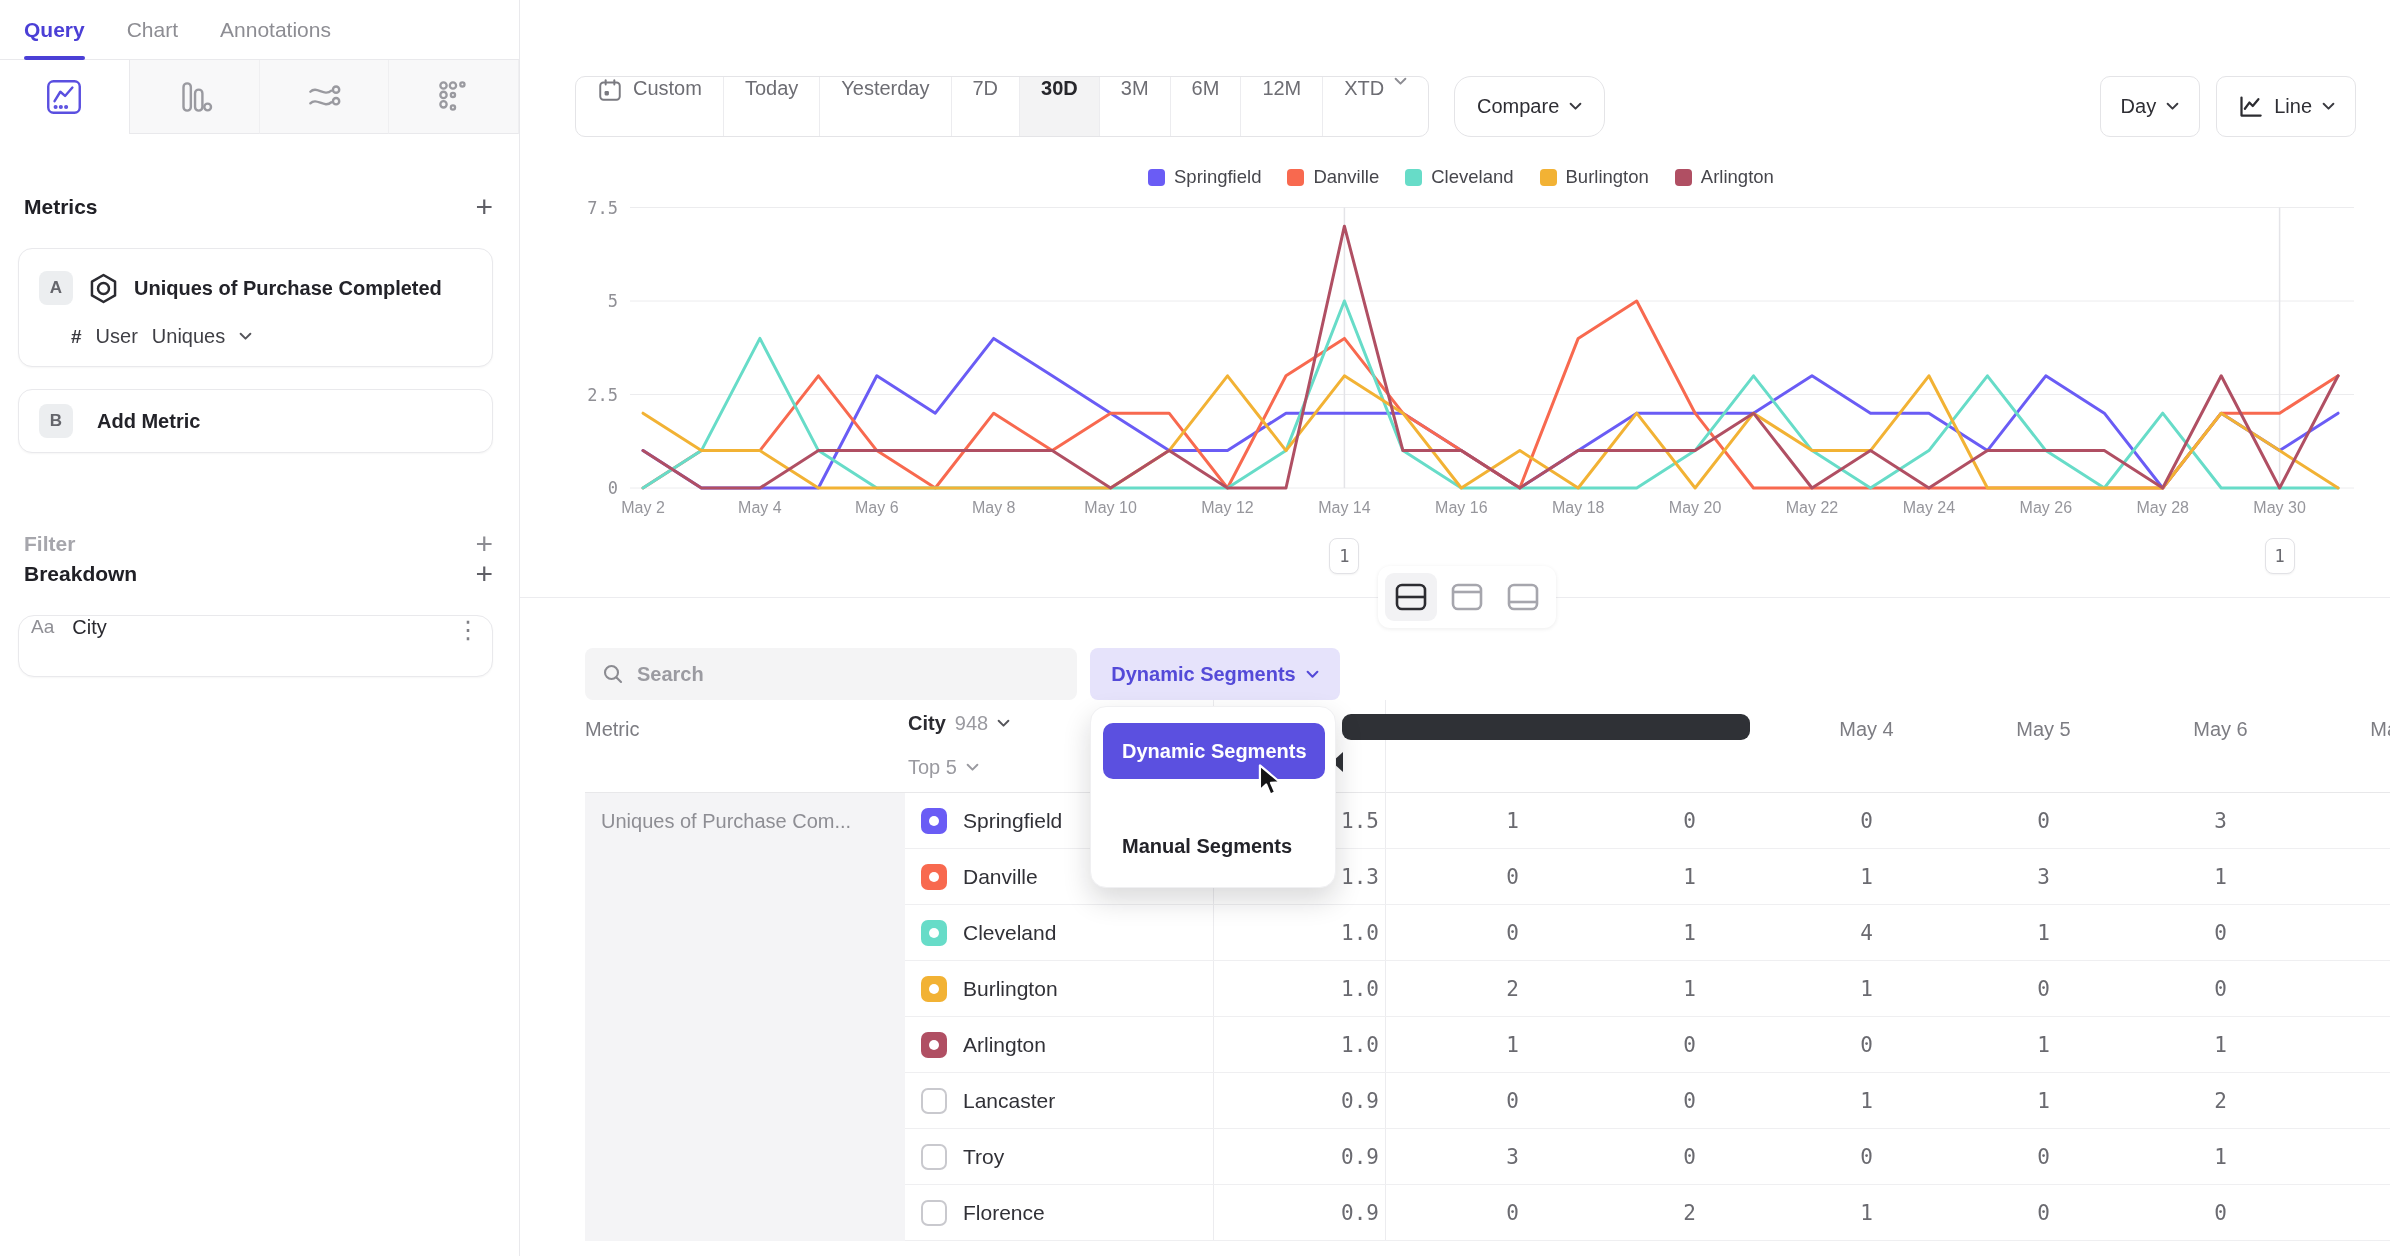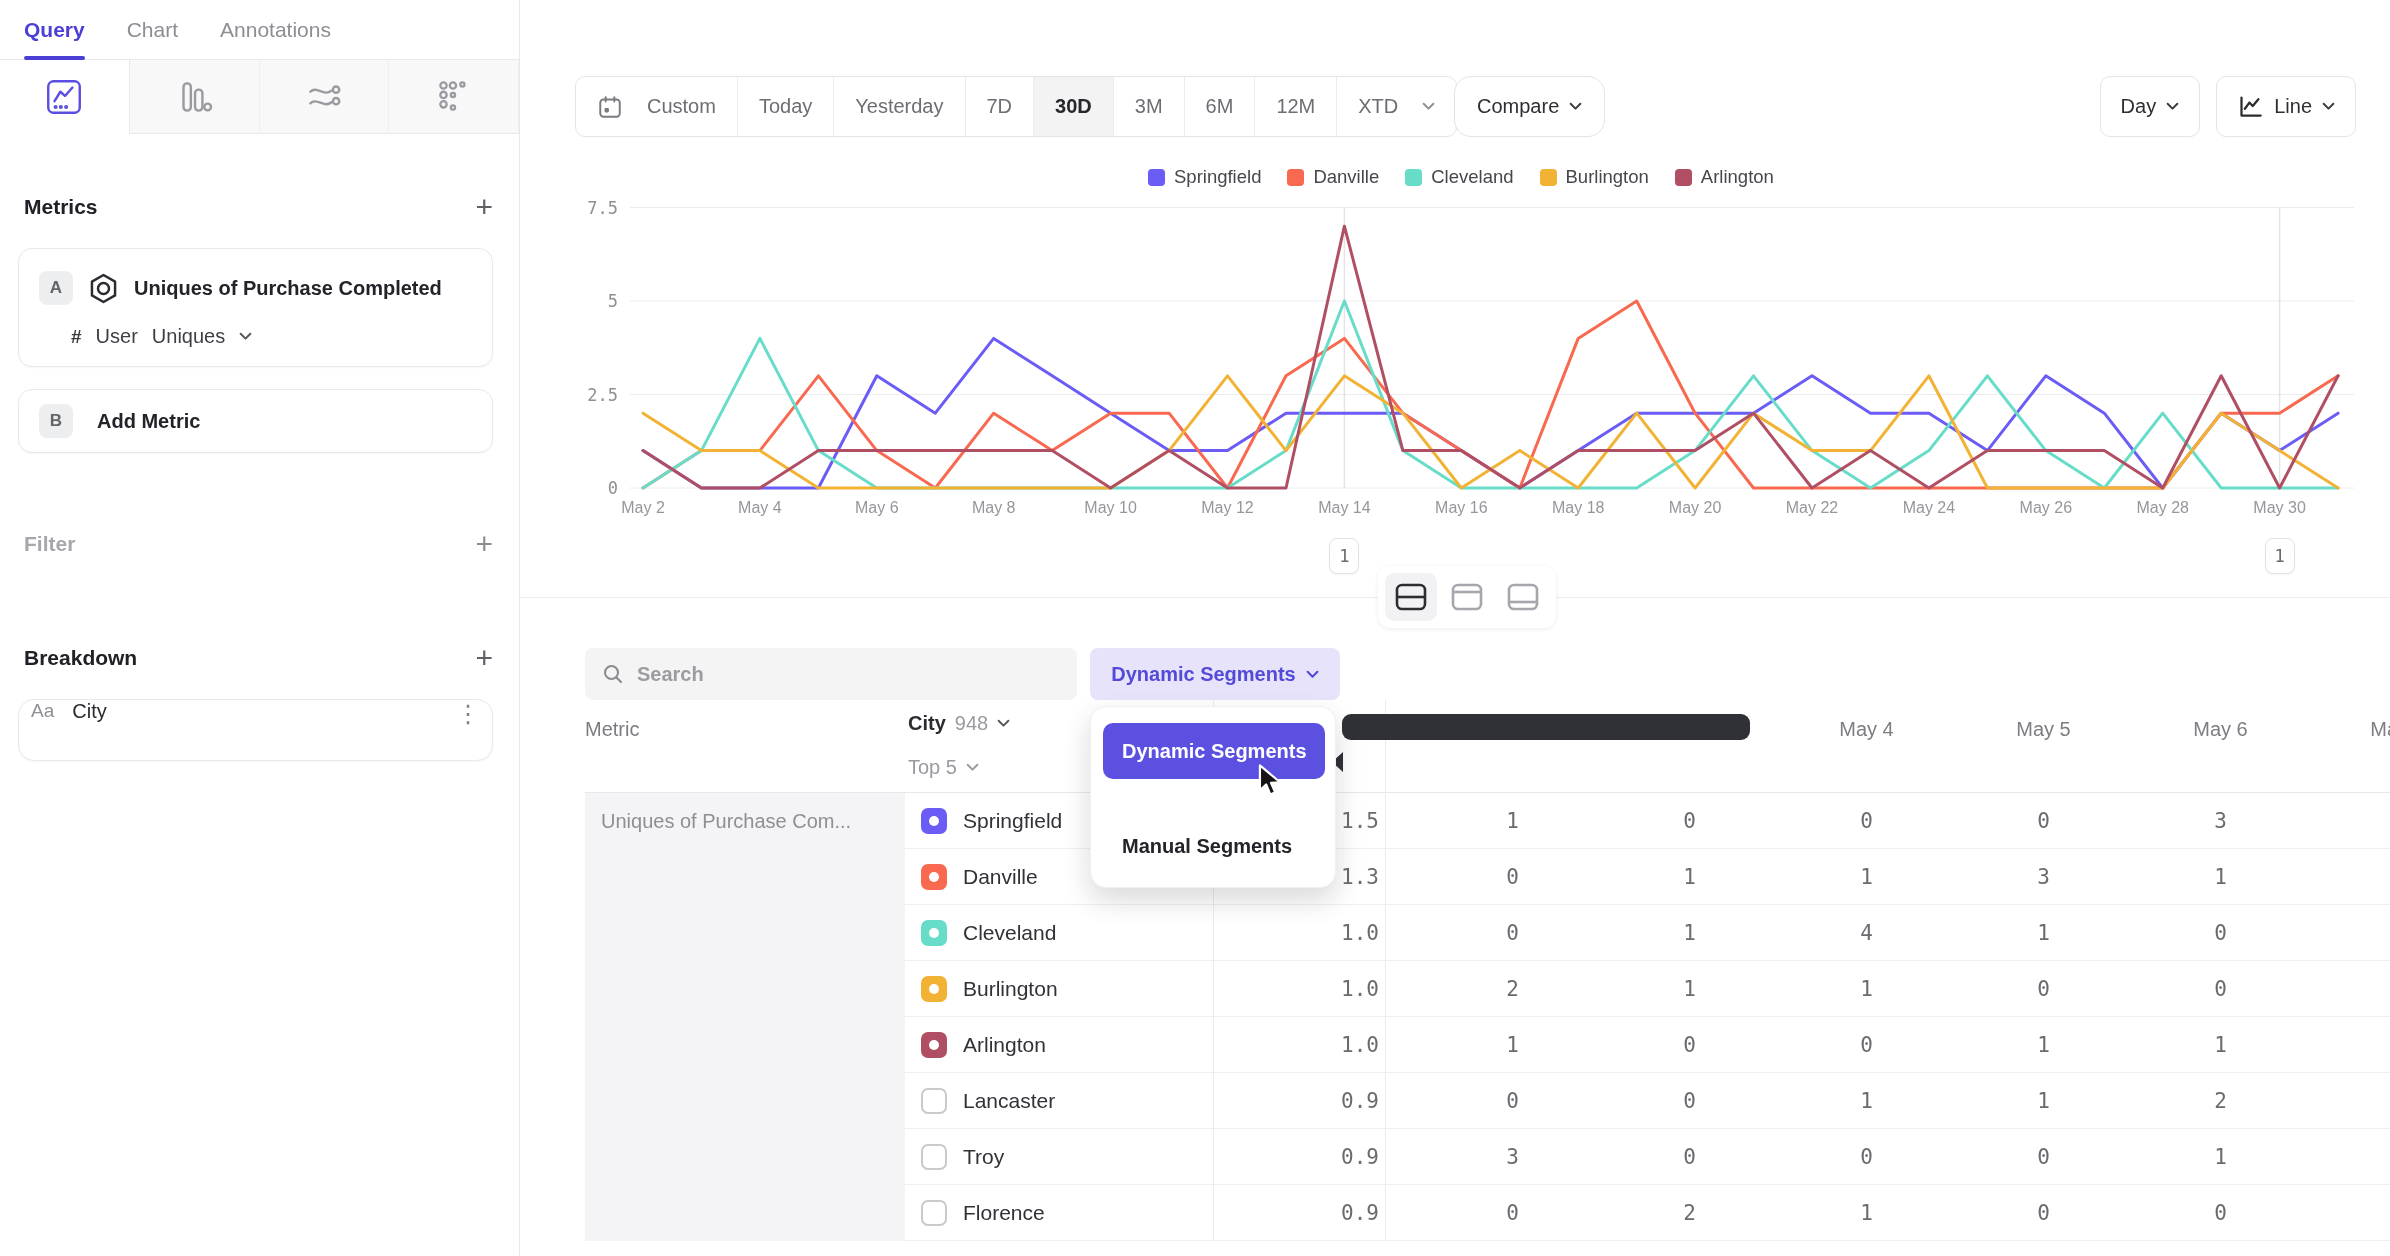--- a/index.html
+++ b/index.html
@@ -40,31 +40,31 @@
   .ev-row + .ev-row { border-top:1px solid #f3f3f5; }
   .ev-name { font-size:20px; font-weight:bold; color:#2b2b31; }
   .ev-add { font-size:20px; color:#a3a3a9; }
   .measure-row { display:flex; align-items:center; gap:14px; padding:6px 0 2px 52px; }
   .hashsym { font-size:19px; font-weight:bold; color:#3a3a40; }
   .measure-row .w { font-size:20px; color:#3f3f45; }
   #add-metric-card { margin-top:22px; height:64px; display:flex; align-items:center;
     gap:24px; padding-left:20px; }
   .am-label { font-size:20px; font-weight:bold; color:#232329; }
   #filter-head { margin-top:76px; }
-  #breakdown-head { margin-top:84px; }
+  #breakdown-head { }
   #city-card { margin-top:26px; height:62px; display:flex; align-items:flex-start;
     border-radius:16px; padding:0 12px; }
   .aa { font-size:19px; color:#8f8f95; margin-right:18px; }
   .city-lbl { font-size:20px; color:#2a2a30; flex:1; }
   .kebab { font-size:24px; color:#808086; letter-spacing:0; cursor:pointer; }
 
   
   #range-group { position:absolute; left:575px; top:76px; height:61px; display:flex;
     border:1px solid #e4e4e7; border-radius:10px; background:#fff; overflow:hidden; }
-  .range-item { display:flex; align-items:center; gap:24px; padding:0 21px;
+  .range-item { display:flex; gap:10px; padding:0 21px;
     font-size:20px; color:#6d6d73; cursor:pointer; border-left:1px solid #ececef; }
   .range-item:first-child { border-left:none; }
   .range-item.active { background:#f3f3f4; color:#26262b; font-weight:bold; }
   #compare-btn { position:absolute; left:1454px; top:76px; height:61px; border:1px solid #e4e4e7;
     border-radius:17px; display:flex; align-items:center; gap:10px; padding:0 22px;
     font-size:20px; color:#2e2e34; background:#fff; cursor:pointer; }
   #right-controls { position:absolute; top:76px; right:34px; display:flex; gap:16px; }
   .ctl-btn { height:61px; border:1px solid #e4e4e7; border-radius:10px; background:#fff;
     display:flex; align-items:center; gap:10px; padding:0 20px; font-size:20px;
     color:#2e2e34; cursor:pointer; }

